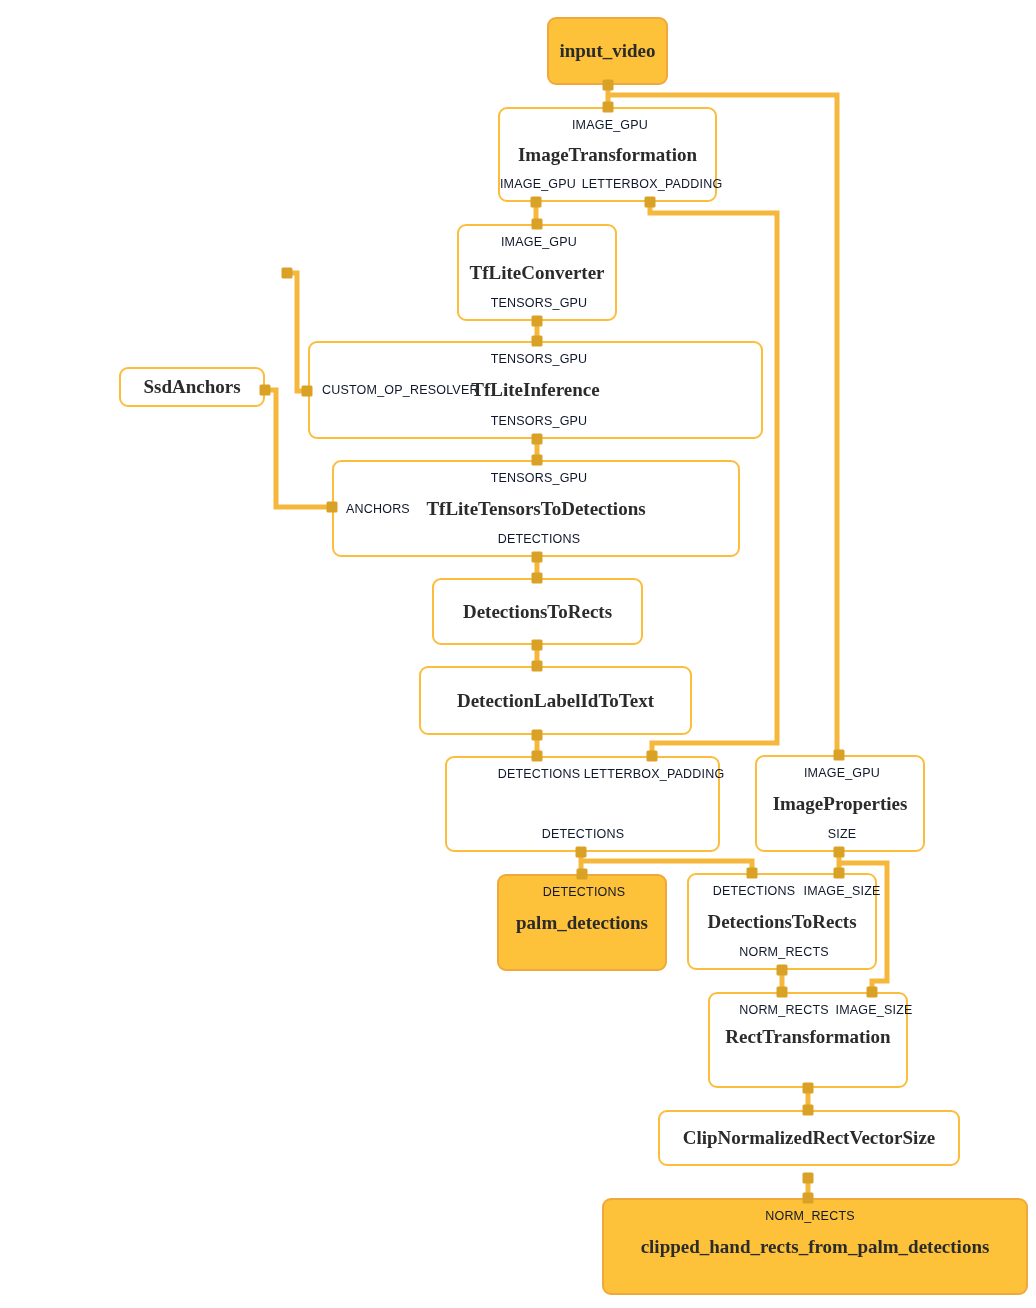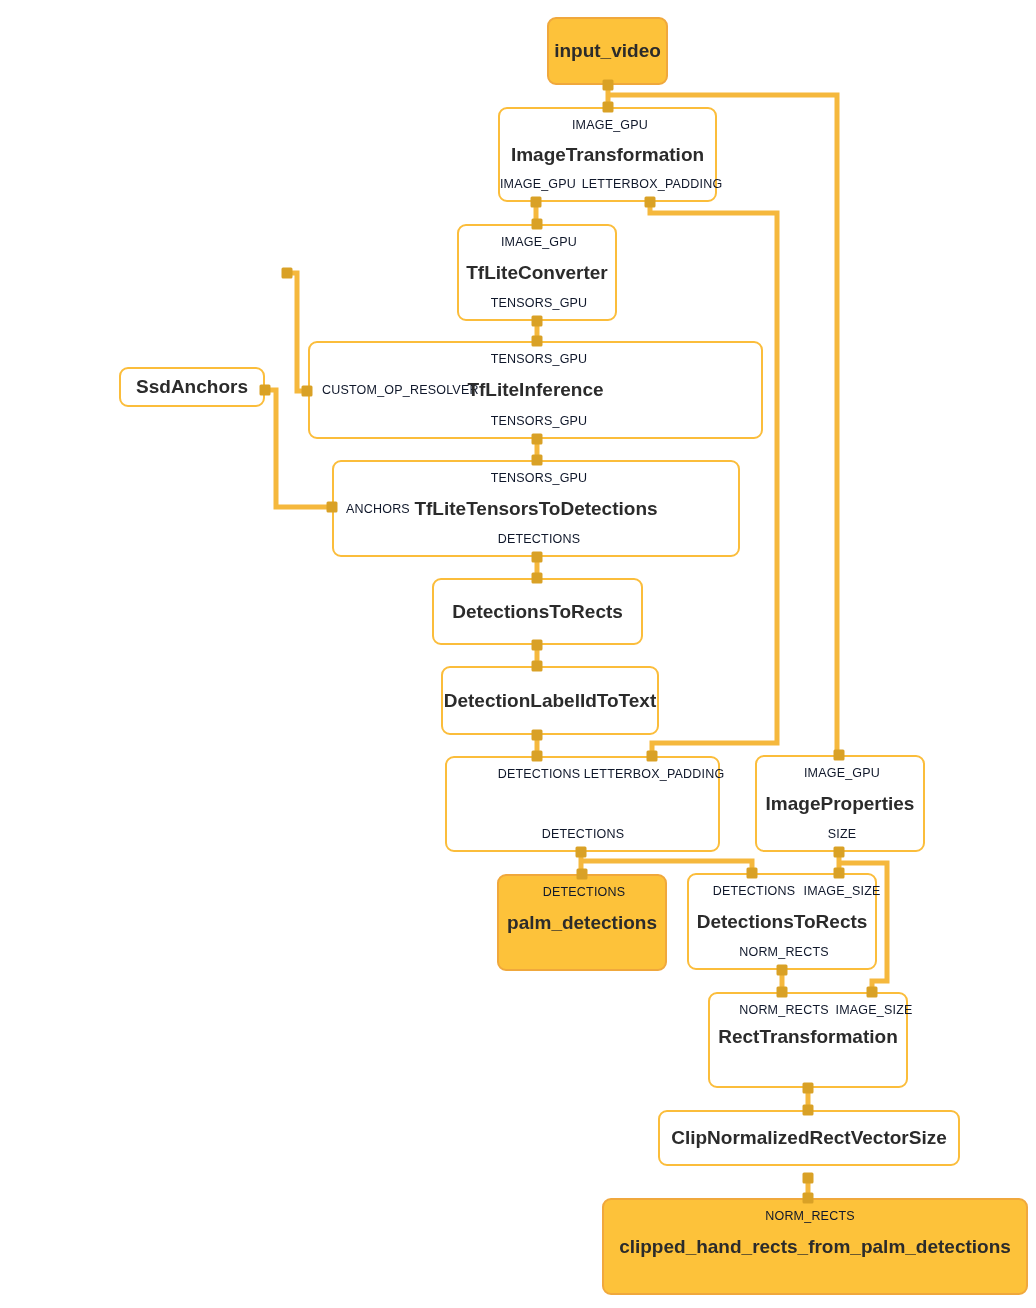--- a/index.html
+++ b/index.html
@@ -25,20 +25,21 @@
   }
   .node.stream{
     background:#FDC23A;
     border-color:#F0A83C;
   }
   .title{
     position:absolute;left:50%;top:50%;
     transform:translate(-50%,-50%);
     font-size:19px;font-weight:700;color:#2b2b2b;
     white-space:nowrap;
+    font-family:Liberation Serif, serif;
   }
   .plabel{
     position:absolute;
     transform:translateX(-50%);
     font-size:12.5px;color:#0f172a;
     letter-spacing:.2px;
     white-space:nowrap;
   }
   .plabel.top{top:9px;}
   .plabel.bottom{bottom:9px;}
@@ -85,21 +86,21 @@
     <span class="plabel top" style="left:205px">TENSORS_GPU</span>
     <span class="plabel side">ANCHORS</span>
     <span class="title">TfLiteTensorsToDetections</span>
     <span class="plabel bottom" style="left:205px">DETECTIONS</span>
   </div>
 
   <div class="node" style="left:432px;top:578px;width:211px;height:67px">
     <span class="title">DetectionsToRects</span>
   </div>
 
-  <div class="node" style="left:441px;top:666px;width:218px;height:69px">
+  <div class="node" style="left:419px;top:666px;width:273px;height:69px">
     <span class="title">DetectionLabelIdToText</span>
   </div>
 
   <div class="node" style="left:445px;top:756px;width:275px;height:96px">
     <span class="plabel top" style="left:92px">DETECTIONS</span>
     <span class="plabel top" style="left:207px">LETTERBOX_PADDING</span>
     <span class="plabel bottom" style="left:136px">DETECTIONS</span>
   </div>
 
   <div class="node" style="left:755px;top:755px;width:170px;height:97px">

